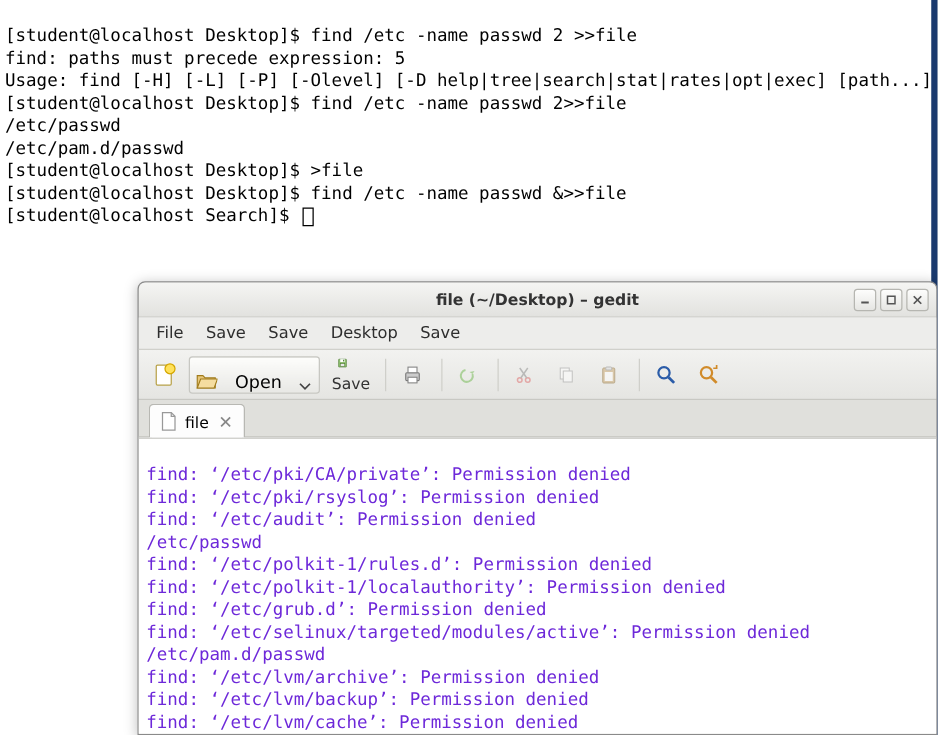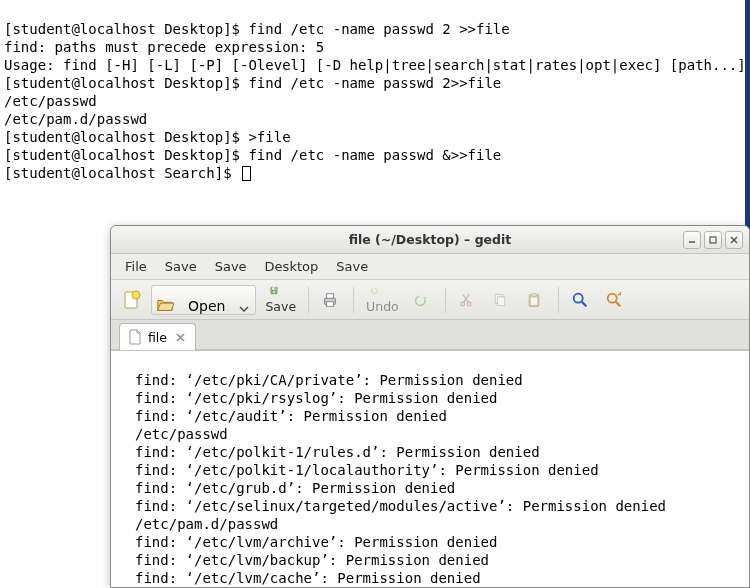--- a/index.html
+++ b/index.html
@@ -140,22 +140,22 @@
       display:flex;align-items:center;justify-content:center;
       color:#888; font-size:11px;
     }
     .page-icon { width:14px; display:inline-flex; }
 
     .editor {
       flex: 1;
       background: #fff;
       font-family: "DejaVu Sans Mono", monospace;
       font-size: 14px;
-      color: #000000;
-      padding: 2px 24px;
+      color: #6d28d9;
+      padding: 2px 6px;
       line-height: 18px;
       white-space: pre;
       overflow: hidden;
       border-top: 1px solid #c4c4bf;
     }
   </style>
 </head>
 <body>
 
 <div class="terminal">
@@ -229,27 +229,20 @@
     </div>
     <div class="sep"></div>
     <div class="tbtn">
       <svg width="18" height="18" viewBox="0 0 20 20">
           <rect x="4" y="8" width="12" height="7" rx="1" fill="#ccc" stroke="#777"></rect>
           <rect x="6" y="3" width="8" height="5" fill="#fff" stroke="#888"></rect>
           <rect x="6" y="12" width="8" height="5" fill="#fff" stroke="#888"></rect>
         </svg>
     </div>
     <div class="sep"></div>
-    <div class="tbtn disabled">
-      <svg width="16" height="16" viewBox="0 0 20 20">
-          <path d="M12 5 A6 6 0 1 1 5 9" fill="none" stroke="#d6a83a" stroke-width="2"></path>
-          <path d="M3 6 L5 9 L8 7 Z" fill="#d6a83a"></path>
-        </svg>
-      <span>Undo</span>
-    </div>
     <div class="tbtn disabled">
       <svg width="16" height="16" viewBox="0 0 20 20">
           <path d="M8 5 A6 6 0 1 0 15 9" fill="none" stroke="#6fb84e" stroke-width="2"></path>
           <path d="M17 6 L15 9 L12 7 Z" fill="#6fb84e"></path>
         </svg>
     </div>
     <div class="sep"></div>
     <div class="tbtn disabled">
       <svg width="16" height="16" viewBox="0 0 20 20">
           <circle cx="6" cy="15" r="2.3" fill="none" stroke="#d66" stroke-width="1.5"></circle>

